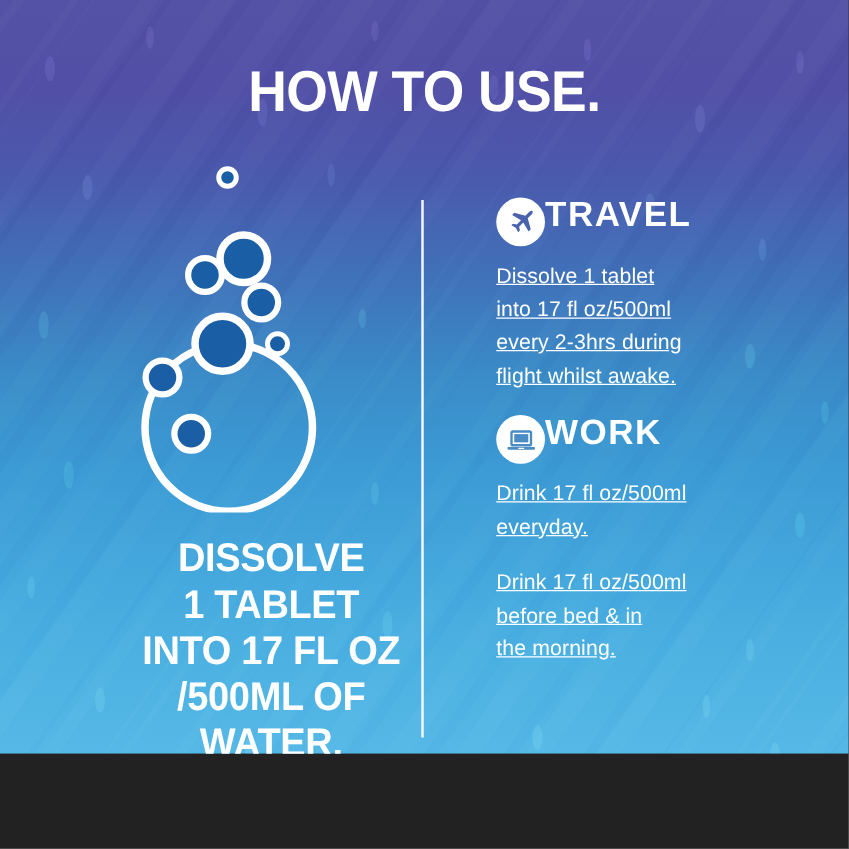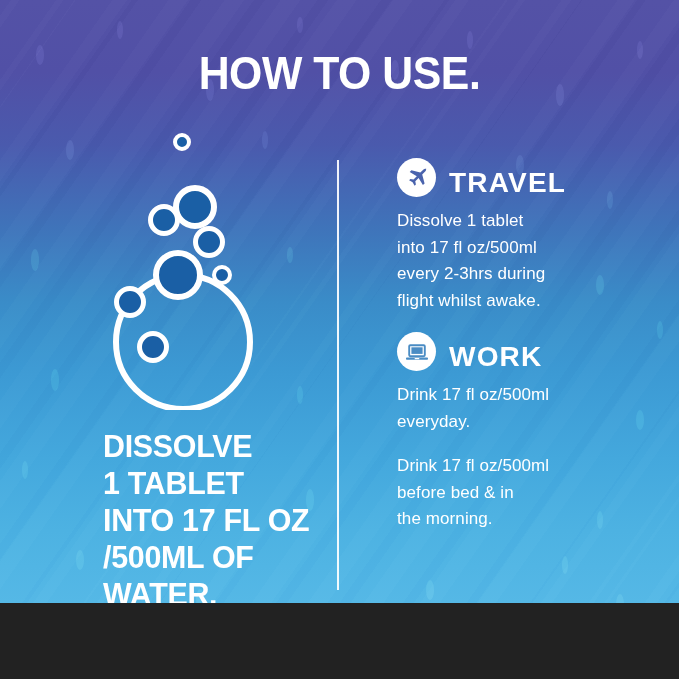--- a/index.html
+++ b/index.html
@@ -80,20 +80,21 @@
     background: rgba(255,255,255,0.92);
   }
 
   
   .left-col {
     position: absolute;
     left: 0;
     top: 110px;
     width: 330px;
     height: 500px;
+    text-align: center;
   }
   .bubbles {
     position: absolute;
     left: 0;
     top: 0;
     width: 330px;
     height: 300px;
   }
   .headline {
     position: absolute;
@@ -116,22 +117,21 @@
     position: absolute;
     left: 397px;
     top: 158px;
     width: 272px;
   }
   .section { margin-bottom: 18px; }
   .section:last-child { margin-bottom: 0; }
 
   .sec-head {
     display: flex;
-    align-items: flex-end;
-    gap: 13px;
+    align-items: flex-start;
     margin-bottom: 11px;
   }
   .sec-icon {
     width: 39px;
     height: 39px;
     flex: 0 0 39px;
     border-radius: 50%;
     background: #ffffff;
     display: flex;
     align-items: center;
@@ -145,20 +145,21 @@
     letter-spacing: 1.2px;
     line-height: 1;
   }
   .sec-body {
     color: #ffffff;
     font-size: 17px;
     font-weight: 400;
     line-height: 26.5px;
     letter-spacing: 0.1px;
     white-space: pre-line;
+    text-decoration: underline;
   }
 </style>
 </head>
 <body>
 
 <div id="poster">
 
   <div class="bg-gradient"></div>
   <div class="bg-photo"></div>
 

